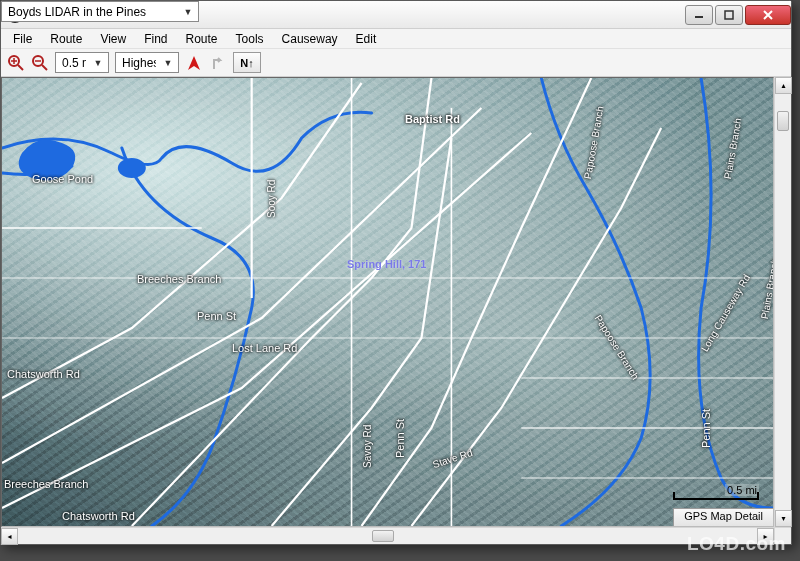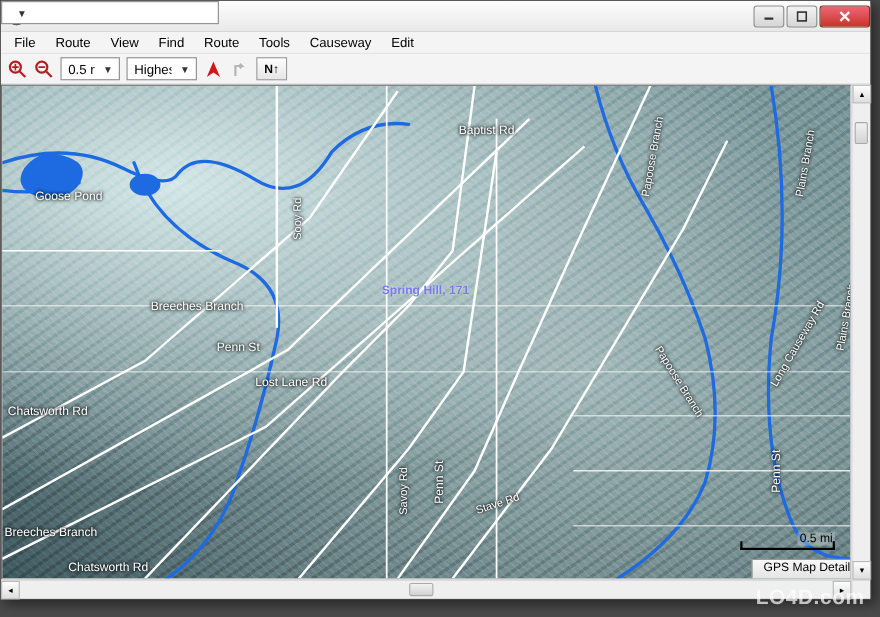--- a/index.html
+++ b/index.html
@@ -77,21 +77,21 @@
   .maplabel.r300 { transform:rotate(58deg); transform-origin:left top;}
   .maplabel.r80 { transform:rotate(-80deg); transform-origin:left top;}
 
   .scalebar { position:absolute; right:14px; bottom:26px; width:86px; height:14px; }
   .scalebar .bar { position:absolute; left:0; right:0; bottom:0; height:0; border-bottom:2px solid #000;}
   .scalebar .tick { position:absolute; bottom:0; width:0; height:8px; border-left:2px solid #000; }
   .scalebar .tick.l{left:0;} .scalebar .tick.r{right:0;}
   .scalebar .txt { position:absolute; right:0; bottom:4px; font-size:11px; color:#000; background:rgba(200,210,210,.4); padding:0 2px;}
 
   .panel-tab {
-    position:absolute; right:0; bottom:0; height:18px; padding:1px 0 0 10px;
+    position:absolute; right:0; bottom:0; height:18px; padding:1px 10px 0 10px;
     background:linear-gradient(#f8f8f8,#e4e4e4);
     border:1px solid #9a9a9a; border-bottom:none; border-right:none;
     font-size:11px;
   }
 
   
   .vscroll { background:#efefef; border-left:1px solid #d6d6d6; position:relative;}
   .vscroll .btn, .hscroll .btn { position:absolute; width:17px; height:17px; background:linear-gradient(#fdfdfd,#dedede); border:1px solid #b7b7b7; display:flex; align-items:center; justify-content:center; font-size:8px;}
   .vscroll .btn.up{top:0;} .vscroll .btn.down{bottom:0;}
   .vscroll .thumb{ position:absolute; left:2px; right:2px; top:34px; height:20px; background:linear-gradient(#f2f2f2,#d2d2d2); border:1px solid #a9a9a9; border-radius:2px;}
@@ -134,20 +134,21 @@
     <span class="mi">View</span>
     <span class="mi">Find</span>
     <span class="mi">Route</span>
     <span class="mi">Tools</span>
     <span class="mi">Causeway</span>
     <span class="mi">Edit</span>
   </div>
 
   <div class="toolbar">
     <div class="combo map">
+      <span class="val">Boyds LIDAR in the Pines</span>
       <span class="arrow">▼</span>
     </div>
 
     <span class="tbicon">
       <svg width="18" height="18">
           <circle cx="7" cy="7" r="5" fill="none" stroke="#b02020" stroke-width="2"></circle>
           <line x1="11" y1="11" x2="16" y2="16" stroke="#b02020" stroke-width="2"></line>
           <line x1="7" y1="4" x2="7" y2="10" stroke="#b02020" stroke-width="1.5"></line>
           <line x1="4" y1="7" x2="10" y2="7" stroke="#b02020" stroke-width="1.5"></line>
         </svg>
@@ -219,21 +220,21 @@
             <path d="M350 0 L350 448" stroke-width="1.6"></path>
             <path d="M450 30 L450 448" stroke-width="1.6"></path>
             <path d="M0 150 L200 150" stroke-width="1.3"></path>
             <path d="M520 350 L772 350" stroke-width="1.4" opacity=".8"></path>
             <path d="M520 300 L772 300" stroke-width="1.3" opacity=".6"></path>
             <path d="M520 400 L772 400" stroke-width="1.3" opacity=".6"></path>
           </g>
         </svg>
 
         <div class="maplabel purple" style="left:345px; top:180px;text-align:center;">Spring Hill, 171</div>
-        <div class="maplabel" style="left:415px; top:35px;">Baptist Rd</div>
+        <div class="maplabel" style="left:403px; top:35px;font-weight:bold;">Baptist Rd</div>
         <div class="maplabel" style="left:18px; top:95px;margin-left:12px;">Goose Pond</div>
         <div class="maplabel" style="left:135px; top:195px;">Breeches Branch</div>
         <div class="maplabel" style="left:2px; top:400px;">Breeches Branch</div>
         <div class="maplabel" style="left:195px; top:232px;">Penn St</div>
         <div class="maplabel r90" style="left:392px; top:380px;">Penn St</div>
         <div class="maplabel r90" style="left:698px; top:370px;">Penn St</div>
         <div class="maplabel" style="left:230px; top:264px;">Lost Lane Rd</div>
         <div class="maplabel" style="left:5px; top:290px;">Chatsworth Rd</div>
         <div class="maplabel" style="left:60px; top:432px;">Chatsworth Rd</div>
         <div class="maplabel r80" style="left:580px; top:100px; font-size:10px;">Papoose Branch</div>

